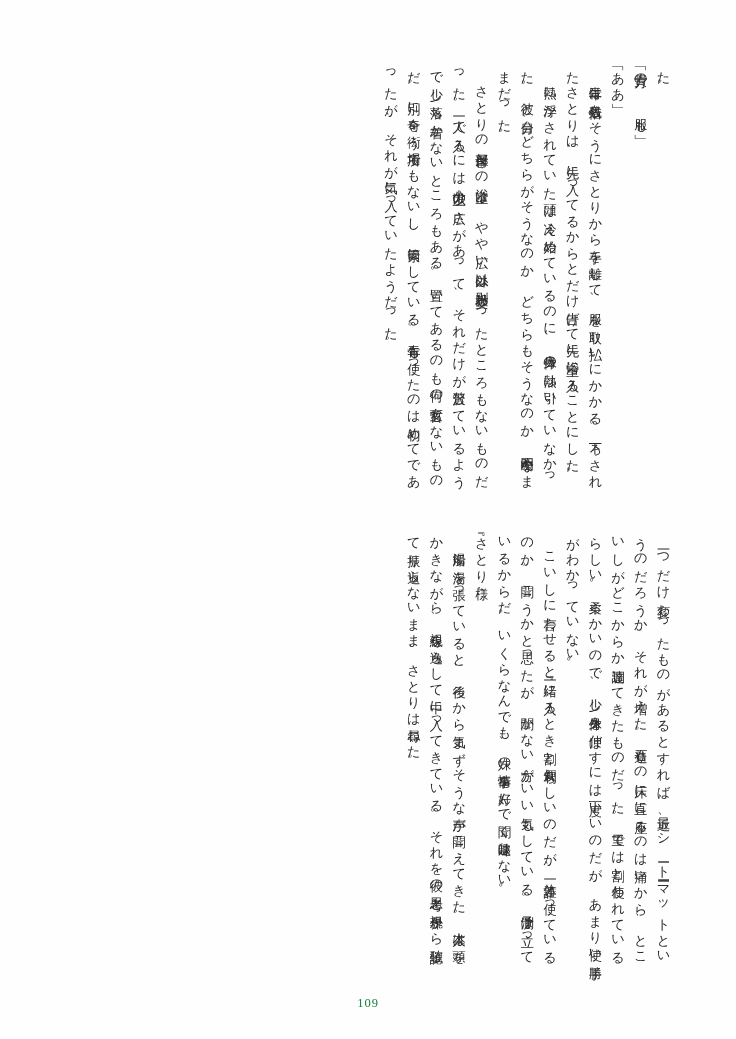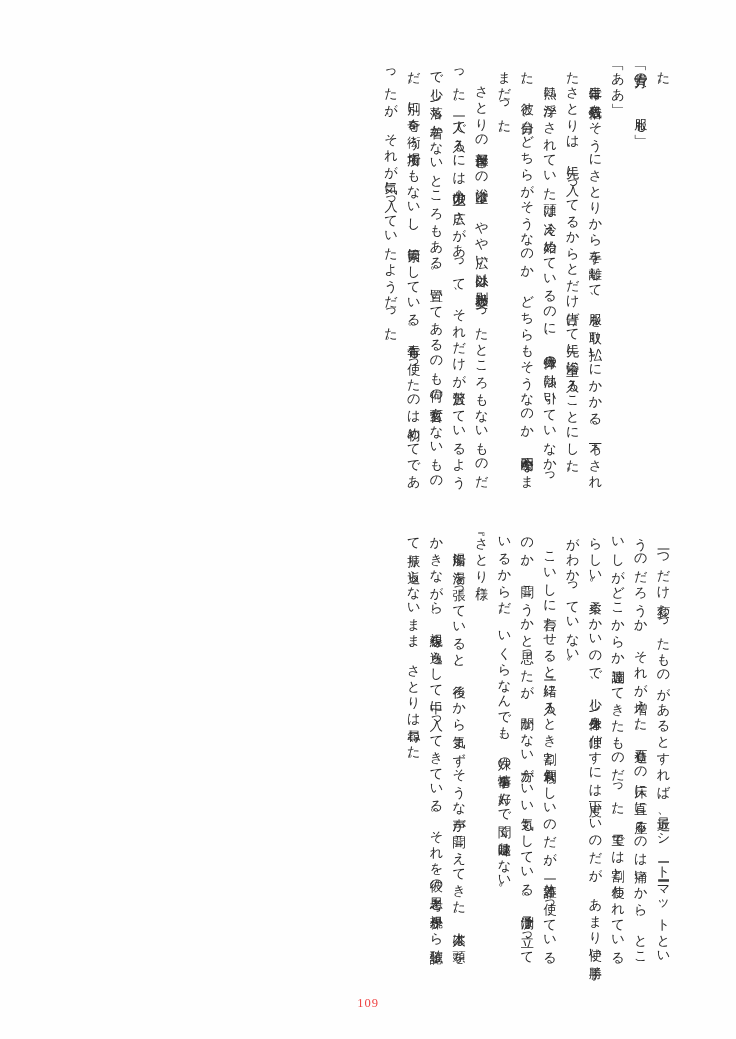--- a/index.html
+++ b/index.html
@@ -61,21 +61,21 @@
     padding-top: 13px;
   }
 
   .page-number {
     position: absolute;
     left: 0;
     right: 0;
     bottom: 28px;
     text-align: center;
     font-size: 12.5px;
-    color: #ef4444;
+    color: #15803d;
     letter-spacing: 1px;
     font-family: "Liberation Serif", "DejaVu Serif", serif;
   }
 </style>
 </head>
 <body>
 
 <div class="page">
 
   <div class="vblock" id="block-top">

